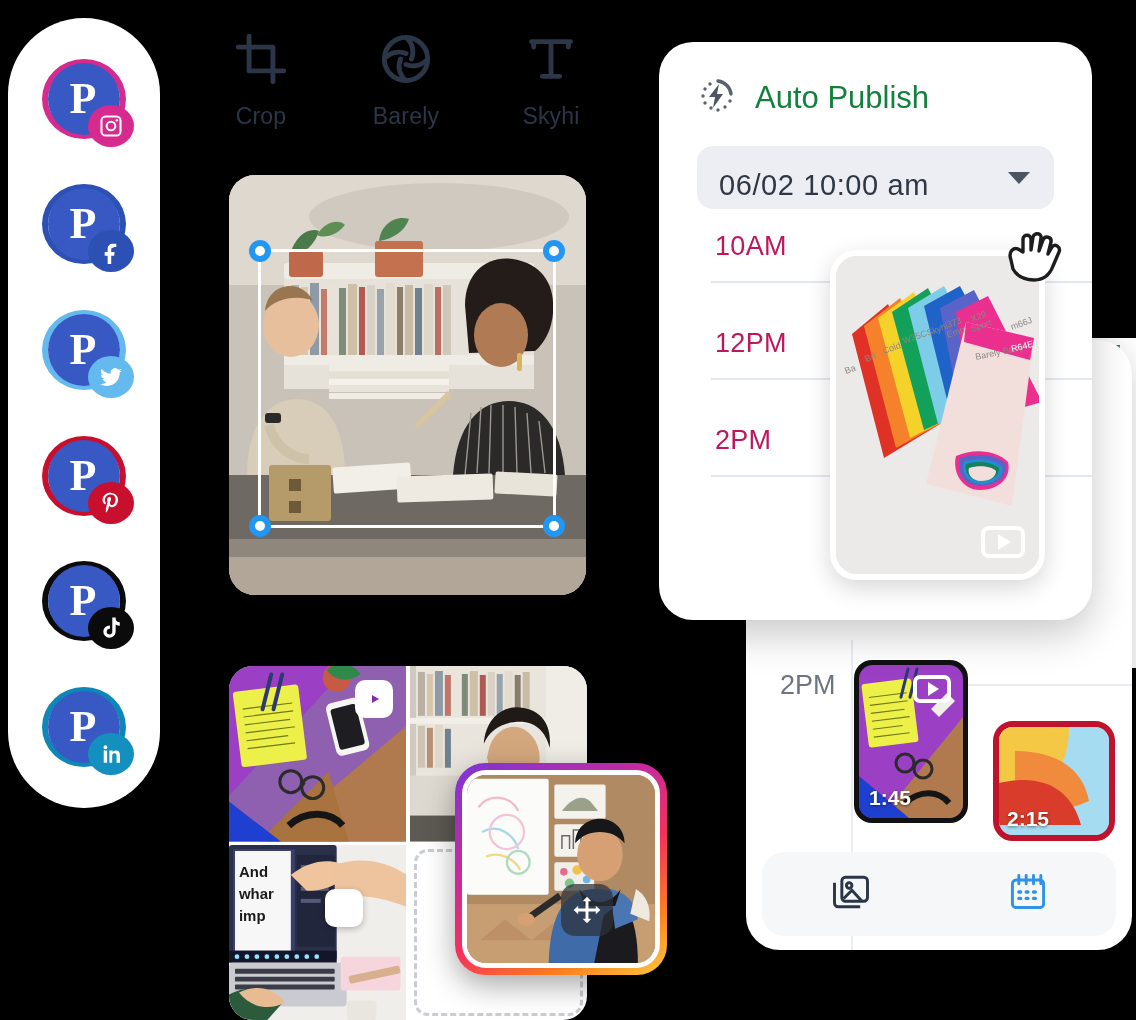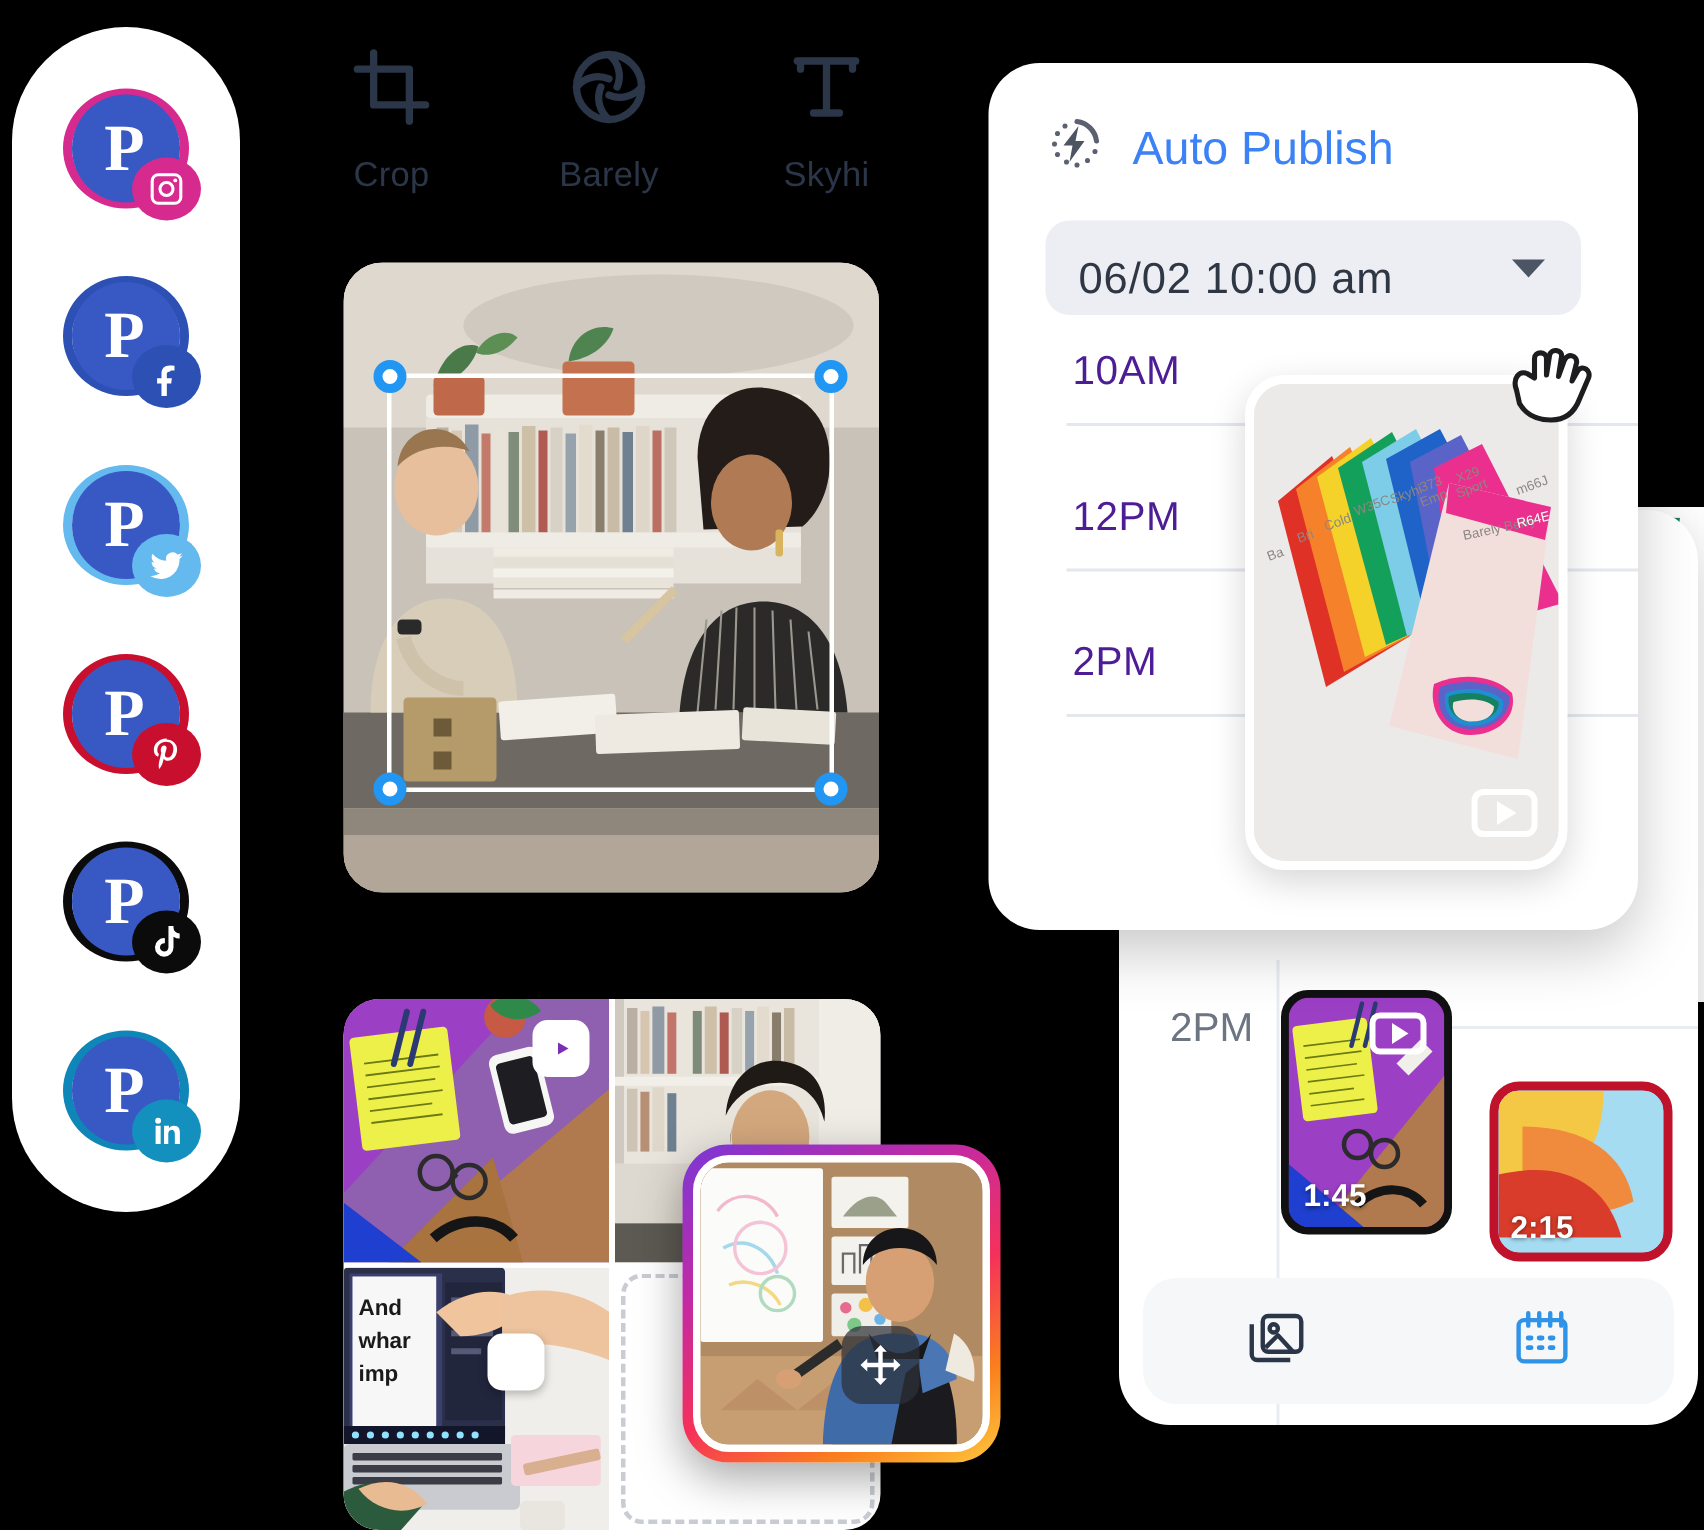--- a/index.html
+++ b/index.html
@@ -130,36 +130,36 @@
     width: 433px; height: 578px;
     background: #ffffff; border-radius: 34px;
     box-shadow: 0 14px 40px rgba(0,0,0,.22);
     padding: 34px 0 0 0; overflow: hidden;
   }
   .panel-head {
     display: flex; align-items: center; gap: 18px;
     padding: 0 38px;
   }
   .panel-head svg { width: 40px; height: 40px; }
-  .panel-title { font-size: 31px; color: #3b82f6; font-weight: 400; }
+  .panel-title { font-size: 31px; color: #15803d; font-weight: 400; }
   .datetime-field {
     margin: 26px 38px 0 38px; height: 63px;
     background: #eceef3; border-radius: 16px;
     display: flex; align-items: center; justify-content: space-between;
     padding: 0 24px 0 22px;
   }
   .datetime-value { font-size: 29px; color: #2f3744; letter-spacing: .6px; margin-top: 16px; }
   .caret { width: 0; height: 0; border-left: 11px solid transparent;
            border-right: 11px solid transparent; border-top: 12px solid #4c5564; }
 
   .schedule-rows { position: relative; margin-top: 22px; padding-left: 0; }
   .srow { position: relative; height: 97px; }
   .srow-label {
     position: absolute; left: 56px; top: 0;
-    font-size: 27px; color: #4c1d95; letter-spacing: .3px;
+    font-size: 27px; color: #be185d; letter-spacing: .3px;
   }
   .srow-line {
     position: absolute; left: 52px; right: 0; top: 50px;
     border-top: 2px solid #e3e7ee;
   }
 
   .paint-card {
     position: absolute; left: 171px; top: 208px;
     width: 215px; height: 330px; border-radius: 26px;
     background: #fff; padding: 6px;

